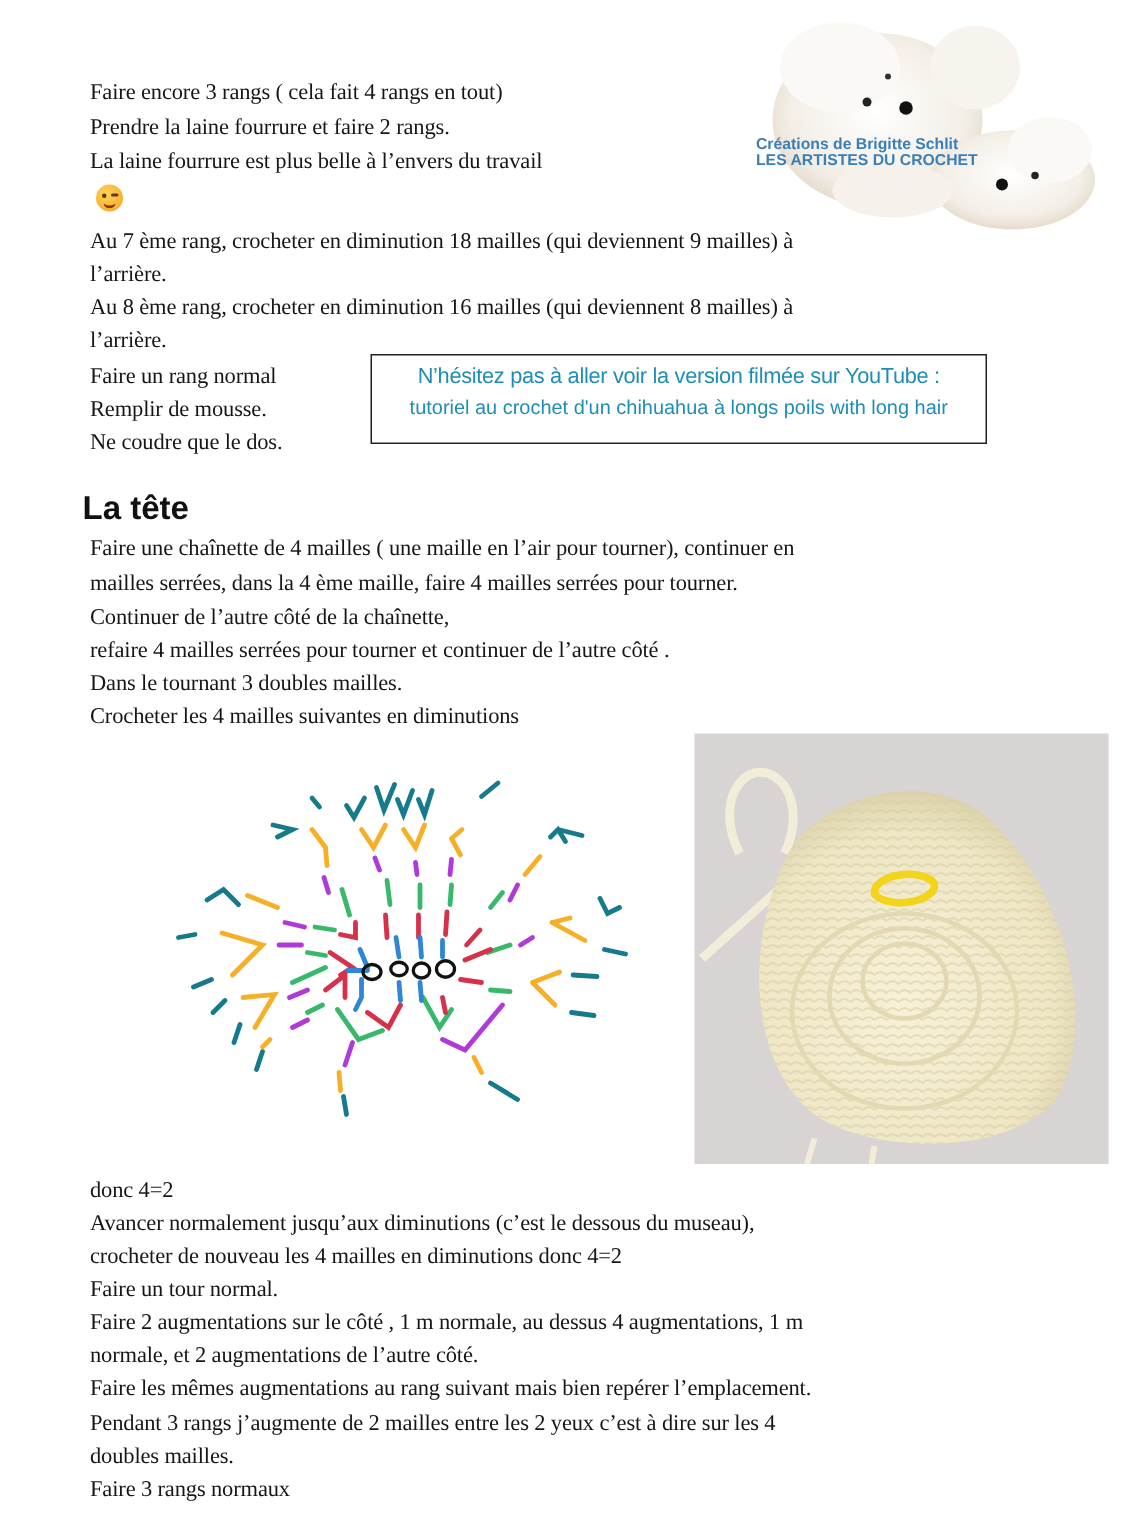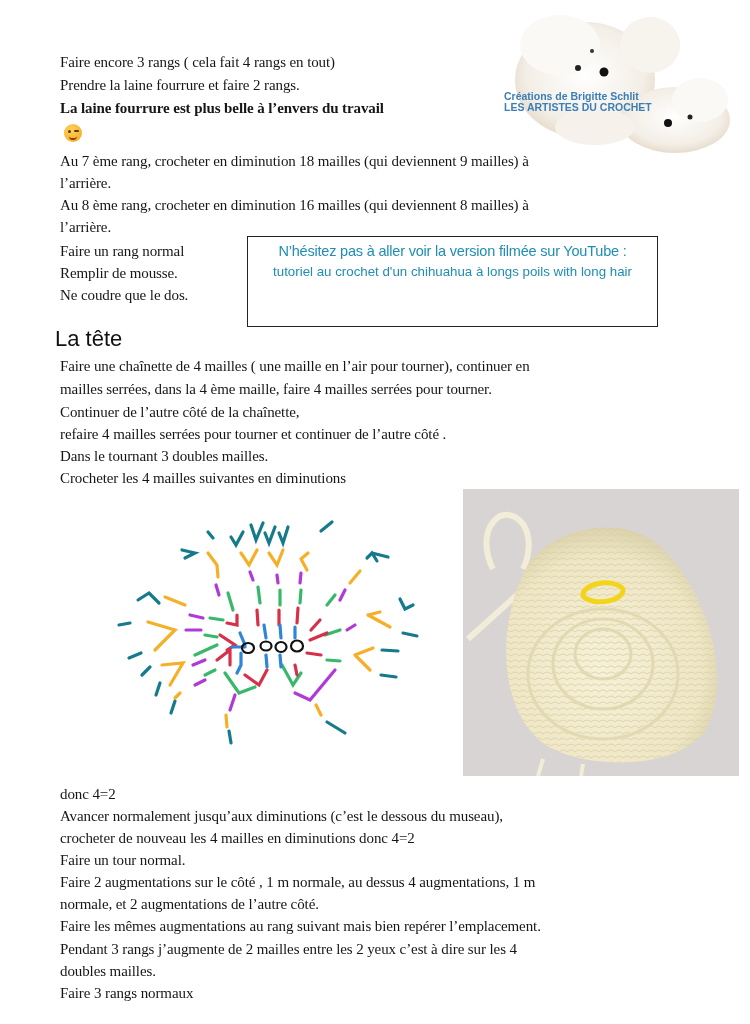--- a/index.html
+++ b/index.html
@@ -1,27 +1,27 @@
 <!DOCTYPE html>
 <html><head>
 <meta charset="utf-8">
 <style>
   html, body { margin:0; padding:0; background:#ffffff; }
   body { width:750px; height:1024px; position:relative; overflow:hidden;
          font-family:"DejaVu Serif","Liberation Serif",serif; color:#111; }
   .txt { position:absolute; left:60px; font-family:"Liberation Serif","DejaVu Serif",serif;
          font-size:15px; line-height:22px; white-space:nowrap; color:#161616; letter-spacing:-0.1px; }
   h2.heading { position:absolute; left:55px; top:326px; margin:0;
-         font-family:"Liberation Sans","DejaVu Sans",sans-serif; font-weight:normal; font-size:22px; color:#111;text-align:center; }
+         font-family:"Liberation Sans","DejaVu Sans",sans-serif; font-weight:bold; font-size:22px; color:#111;text-align:center; }
   .emoji { display:inline-block; width:18px; height:18px; border-radius:50%;
          background:radial-gradient(circle at 40% 35%, #ffd35a, #f4a21c); vertical-align:-3px; margin-left:4px; position:relative; }
   .emoji::before { content:""; position:absolute; left:4px; top:6px; width:3px; height:3px; background:#5a3a10; border-radius:50%; }
   .emoji::after { content:""; position:absolute; left:10px; top:6px; width:5px; height:2px; background:#5a3a10; border-radius:1px; }
   .emoji .mouth { position:absolute; left:5px; top:11px; width:8px; height:3px; border-bottom:2px solid #8a3a10; border-radius:0 0 6px 6px; }
-  .yt-box { position:absolute; left:247px; top:236px; width:411px; height:91px;
+  .yt-box { position:absolute; left:247px; top:236px; width:411px; height:60px;
          border:1.5px solid #222; box-sizing:border-box; text-align:center; color:#1f8db4; }
   .yt-box .l1 { font-family:"Liberation Sans Narrow","Liberation Sans","DejaVu Sans",sans-serif; font-size:14.5px; margin-top:6px; letter-spacing:-0.2px; }
   .yt-box .l2, .yt-box .l3 { font-family:"Liberation Sans","DejaVu Sans",sans-serif; font-size:13.3px; line-height:17px; }
   .yt-box .l2 { margin-top:4px; }
   .logo { position:absolute; left:500px; top:5px; width:240px; height:150px; }
   .logo-text { position:absolute; left:504px; top:91px; font-family:"Liberation Sans","DejaVu Sans",sans-serif;
          font-weight:bold; font-size:10.5px; line-height:11px; color:#3a7fb8; }
   .photo { position:absolute; left:463px; top:489px; width:276px; height:287px; overflow:hidden; background:#d7d3d3; }
   .diagram { position:absolute; left:105px; top:505px; width:320px; height:270px; }
 </style>
@@ -50,21 +50,21 @@
     <circle cx="190" cy="112" r="2.5" fill="#222"></circle>
   </svg>
 </div>
 <div class="logo-text">
   <div>Créations de Brigitte Schlit</div>
   <div>LES ARTISTES DU CROCHET</div>
 </div>
 
 <div class="txt" style="top:51px;">Faire encore 3  rangs ( cela fait 4 rangs en tout)</div>
 <div class="txt" style="top:74px;text-align:center;">Prendre la laine fourrure et faire 2 rangs.</div>
-<div class="txt" style="top:97px;font-weight:bold;">La laine fourrure est plus belle à l’envers du travail</div>
+<div class="txt" style="top:97px;">La laine fourrure est plus belle à l’envers du travail</div>
 <div class="txt" style="top:123px;">
   <span class="emoji"><span class="mouth"></span></span>
 </div>
 <div class="txt" style="top:150px;">Au 7 ème rang, crocheter en diminution 18 mailles (qui deviennent 9 mailles) à</div>
 <div class="txt" style="top:172px;">l’arrière.</div>
 <div class="txt" style="top:194px;">Au 8 ème rang, crocheter en diminution 16 mailles (qui deviennent 8 mailles) à</div>
 <div class="txt" style="top:216px;">l’arrière.</div>
 <div class="txt" style="top:240px;">Faire un rang normal</div>
 <div class="txt" style="top:262px;">Remplir de mousse.</div>
 <div class="txt" style="top:284px;">Ne coudre que le dos.</div>

